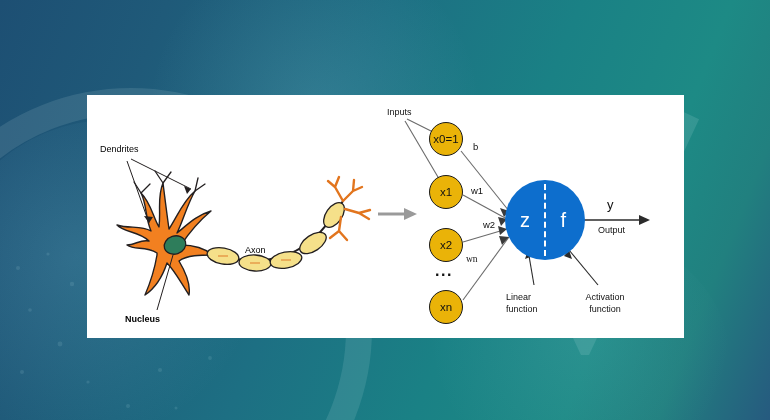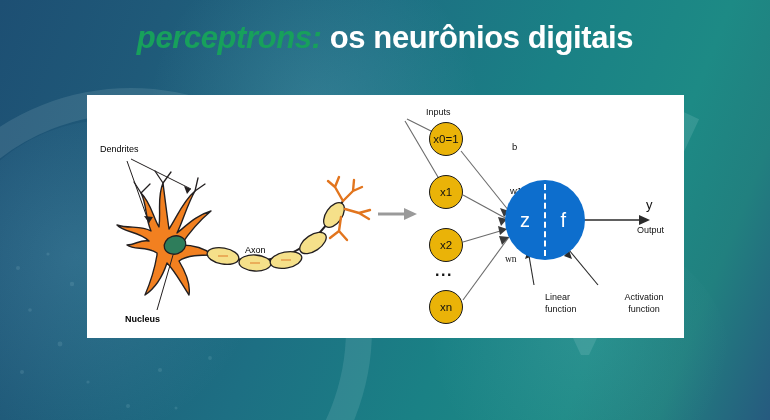--- a/index.html
+++ b/index.html
@@ -179,21 +179,20 @@
     bottom: 4px;
     width: 0;
     border-left: 2px dashed #ffffff;
     transform: translateX(-1px);
   }
   .p-label {
     position: absolute;
     font-size: 9px;
     color: #111;
     white-space: nowrap;
-    margin-left: 39px;
   }
   .w-label { font-size: 9.5px; }
   #lbl-inputs { left: 0px; top: 12px; }
   #lbl-b  { left: 86px; top: 46px; }
   #lbl-w1 { left: 84px; top: 90px; }
   #lbl-w2 { left: 96px; top: 124px; text-align: right; }
   #lbl-wn { left: 79px; top: 159px; font-family: Liberation Serif, serif; }
   #lbl-y  { left: 220px; top: 102px; font-size: 13px; }
   #lbl-output { left: 211px; top: 130px; }
   #lbl-linear {
@@ -267,24 +266,20 @@
         <circle cx="22" cy="132" r="2"></circle>
       <circle cx="88" cy="142" r="1.6"></circle>
         <circle cx="160" cy="130" r="2.1"></circle>
         <circle cx="190" cy="70" r="1.5"></circle>
       <circle cx="210" cy="118" r="1.9"></circle>
         <circle cx="128" cy="166" r="2"></circle>
         <circle cx="176" cy="168" r="1.5"></circle>
     </g>
   </svg>
 
-  <div id="title">
-    <span class="t-green">perceptrons:</span>
-    <span class="t-white">os neurônios digitais</span>
-  </div>
 
   <div id="panel">
 
     <div id="bio">
       <svg width="300" height="243" viewBox="0 0 300 243">
 
         <g fill="#f28020" stroke="#231f20" stroke-width="1.4" stroke-linejoin="round">
           <path d="M70 148
                    C58 140 48 146 40 140
                    C48 140 54 134 62 136

